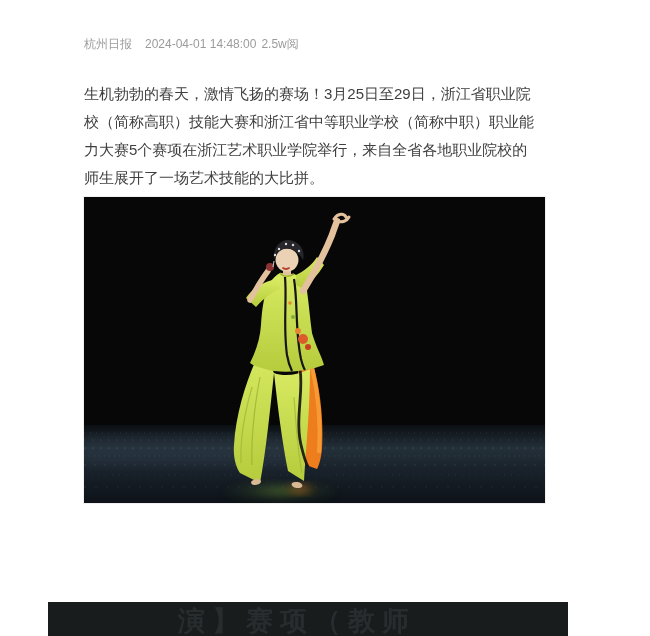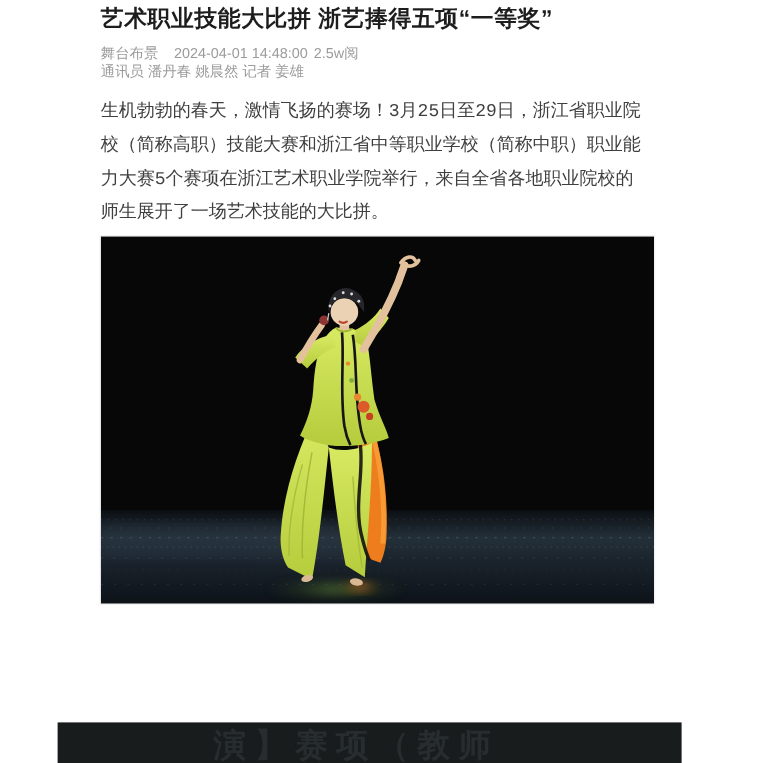--- a/index.html
+++ b/index.html
@@ -37,21 +37,20 @@
   .meta-datetime { margin-right: 5px; text-align: center; }
 
   .para {
     position: absolute;
     left: 84px;
     width: 458px;
     font-size: 15px;
     color: #3f3f3f;
     line-height: 28px;
     margin: 0;
-    font-family: Liberation Mono, monospace;
   }
   .para-1 { top: 80px; }
   .para-2 { top: 512px; }
 
   .photo-figure {
     position: absolute;
     left: 84px; top: 197px;
     width: 461px; height: 306px;
     margin: 0;
     background: #070707;
@@ -104,27 +103,25 @@
     white-space: nowrap;
   }
   .logo-wordmark .part-white { color: #efece4; }
   .logo-wordmark .part-gold  { color: #c9a063; }
 </style>
 </head>
 <body>
 
 <div class="page">
 
-  <h1 class="article-title">艺术职业技能大比拼 浙艺捧得五项“一等奖”</h1>
 
   <div class="meta">
     <div class="meta-line">
-      <span class="meta-source">舞台布景</span><span class="meta-datetime">2024-04-01 14:48:00</span><span class="meta-reads">2.5w阅</span>
+      <span class="meta-source">杭州日报</span><span class="meta-datetime">2024-04-01 14:48:00</span><span class="meta-reads">2.5w阅</span>
     </div>
-    <div class="meta-line">通讯员 潘丹春 姚晨然 记者 姜雄</div>
   </div>
 
   <p class="para para-1">生机勃勃的春天，激情飞扬的赛场！3月25日至29日，浙江省职业院校（简称高职）技能大赛和浙江省中等职业学校（简称中职）职业能力大赛5个赛项在浙江艺术职业学院举行，来自全省各地职业院校的师生展开了一场艺术技能的大比拼。</p>
 
   <figure class="photo-figure">
     <svg width="461" height="306" viewBox="0 0 461 306" aria-hidden="true">
       <defs>
         <linearGradient id="floorGrad" x1="0" y1="0" x2="0" y2="1">
           <stop offset="0%" stop-color="#0b0f13"></stop>
           <stop offset="30%" stop-color="#243039"></stop>

